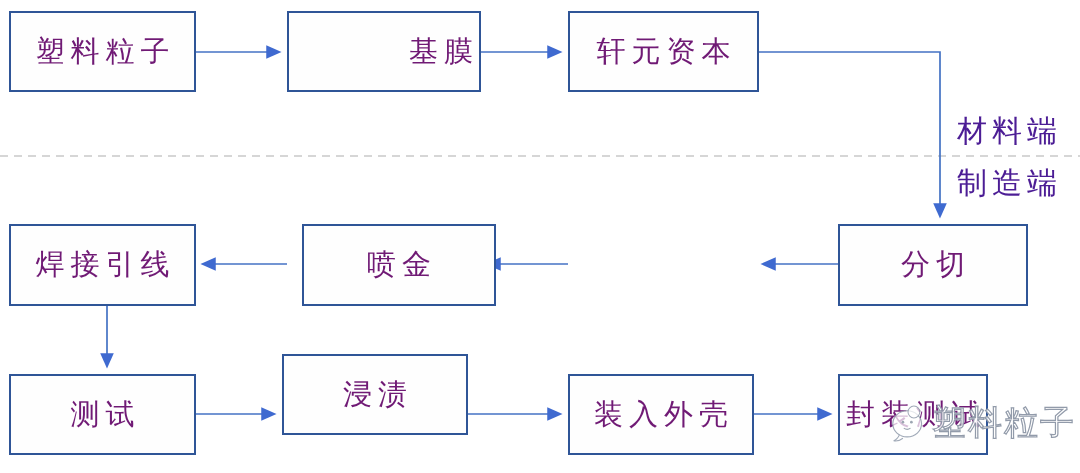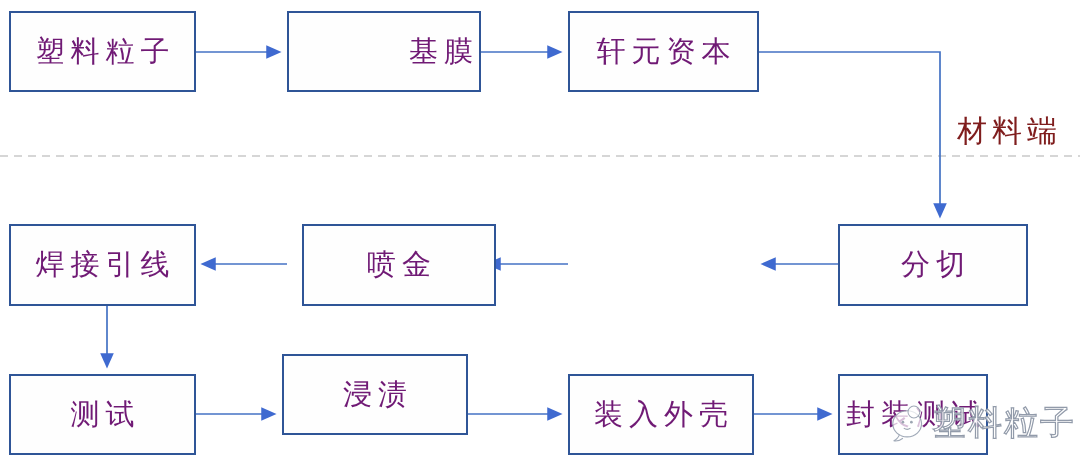--- a/index.html
+++ b/index.html
@@ -33,21 +33,21 @@
     font-size: 29px;
     letter-spacing: 6px;
     text-indent: 6px; 
     color: #701a75;
     white-space: nowrap;
   }
   .section-label {
     position: absolute;
     font-size: 30px;
     letter-spacing: 5px;
-    color: #7f1d1d;
+    color: #4c1d95;
     white-space: nowrap;
   }
   #material-side-label { left: 957; top: 111px; left: 957px; }
   #manufacturing-side-label { left: 957px; top: 163px; }
   #watermark {
     position: absolute;
     left: 886px;
     top: 394px;
     width: 190px;
     height: 58px;
@@ -99,20 +99,21 @@
     <span class="node-label">塑料粒子</span>
   </div>
   <div class="node" style="left:287px; top:11px; width:194px; height:81px;justify-content:flex-end;">
     <span class="node-label">基膜</span>
   </div>
   <div class="node" style="left:568px; top:11px; width:191px; height:81px;">
     <span class="node-label">轩元资本</span>
   </div>
 
   <div class="section-label" id="material-side-label">材料端</div>
+  <div class="section-label" id="manufacturing-side-label">制造端</div>
 
   <div class="node" style="left:838px; top:224px; width:190px; height:82px;">
     <span class="node-label">分切</span>
   </div>
   <div class="node" style="left:302px; top:224px; width:194px; height:82px;">
     <span class="node-label">喷金</span>
   </div>
   <div class="node" style="left:9px; top:374px; width:187px; height:81px;">
     <span class="node-label">测试</span>
   </div>

